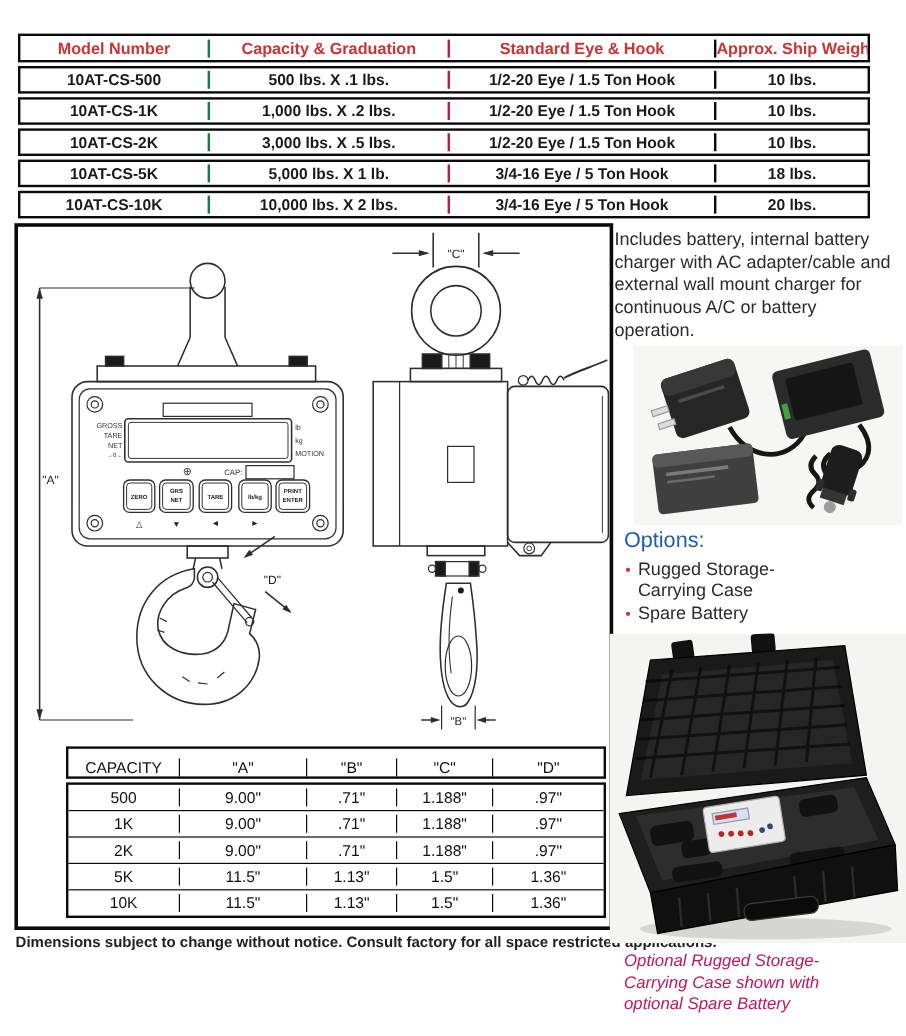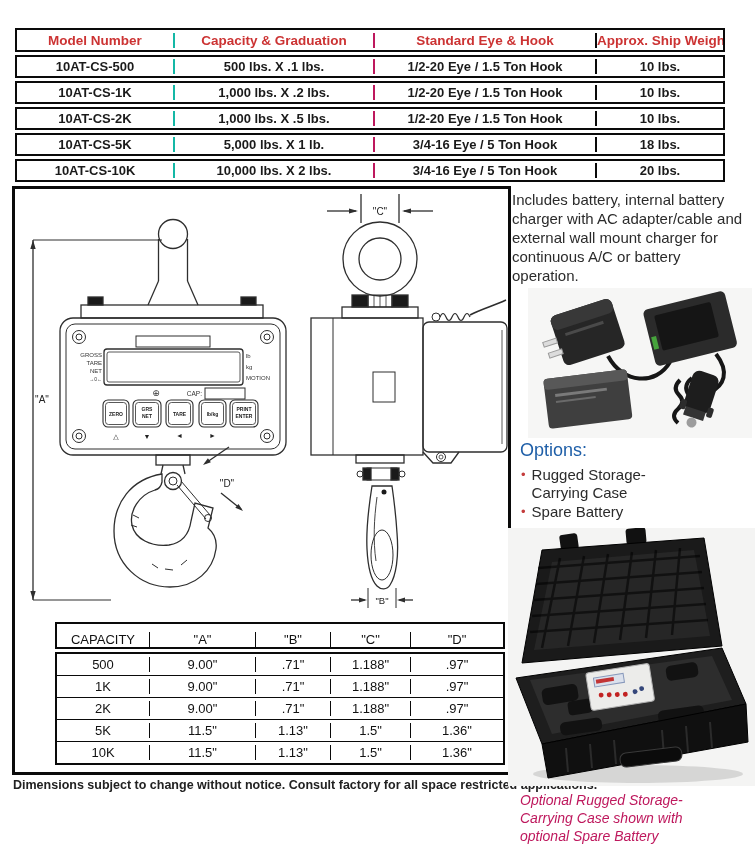--- a/index.html
+++ b/index.html
@@ -9,21 +9,21 @@
     overflow:hidden;
   }
   .abs{position:absolute;}
 
   
   .spec-table{left:15px;top:28px;width:710px;}
   .srow{display:flex;border:2px solid #0a0a0a;margin-bottom:3px;height:19px;
         align-items:center;text-align:center;font-weight:bold;font-size:13px;background:#fff;}
   .srow > div{overflow:hidden;white-space:nowrap;}
   .srow .c1{width:156px;}
-  .srow .c2{width:198px;border-left:2px solid #14b8a6;}
+  .srow .c2{width:198px;border-left:2px solid #15803d;}
   .srow .c3{width:220px;border-left:2px solid #be185d;}
   .srow .c4{flex:1;border-left:2px solid #0a0a0a;}
   .srow.header{color:#cc3333;font-size:13.5px;height:20px;}
 
   
   .diagram-panel{left:12px;top:186px;width:499px;height:589px;border:3px solid #0a0a0a;box-sizing:border-box;background:#fff;}
   .diagram-svg{position:absolute;left:0;top:0;}
 
   
   .dims-table{position:absolute;left:40px;top:433px;width:450px;font-size:13px;color:#111;}
@@ -69,21 +69,21 @@
     <div class="c4">10 lbs.</div>
   </div>
   <div class="srow">
     <div class="c1">10AT-CS-1K</div>
     <div class="c2">1,000 lbs. X .2 lbs.</div>
     <div class="c3">1/2-20 Eye / 1.5 Ton Hook</div>
     <div class="c4">10 lbs.</div>
   </div>
   <div class="srow">
     <div class="c1">10AT-CS-2K</div>
-    <div class="c2">1,000 lbs. X .5 lbs.</div>
+    <div class="c2">3,000 lbs. X .5 lbs.</div>
     <div class="c3">1/2-20 Eye / 1.5 Ton Hook</div>
     <div class="c4">10 lbs.</div>
   </div>
   <div class="srow">
     <div class="c1">10AT-CS-5K</div>
     <div class="c2">5,000 lbs. X 1 lb.</div>
     <div class="c3">3/4-16 Eye / 5 Ton Hook</div>
     <div class="c4">18 lbs.</div>
   </div>
   <div class="srow">

